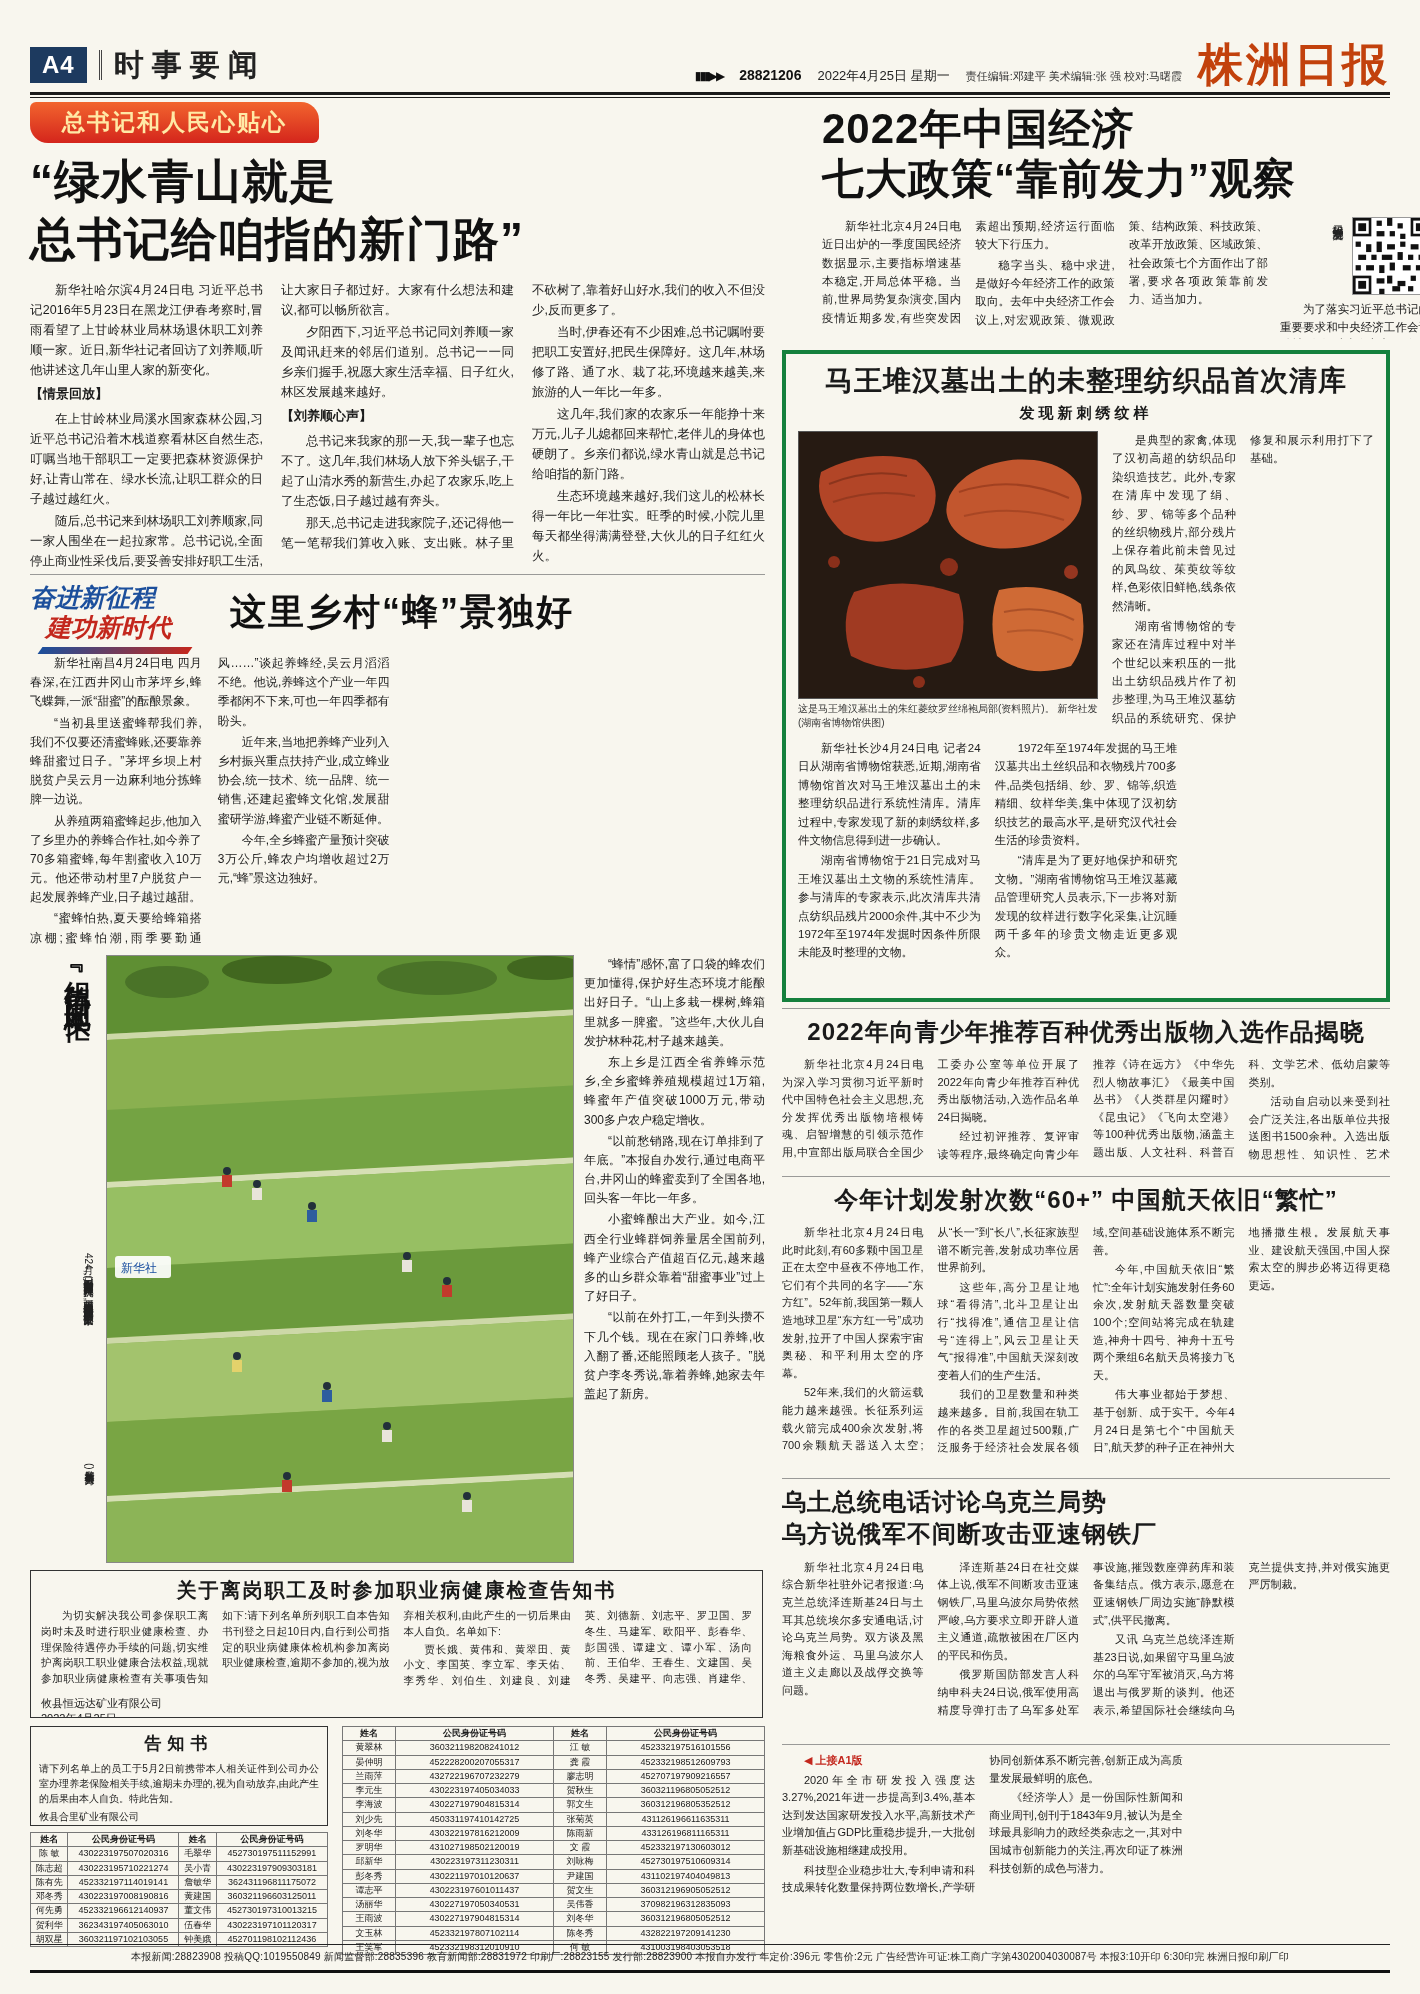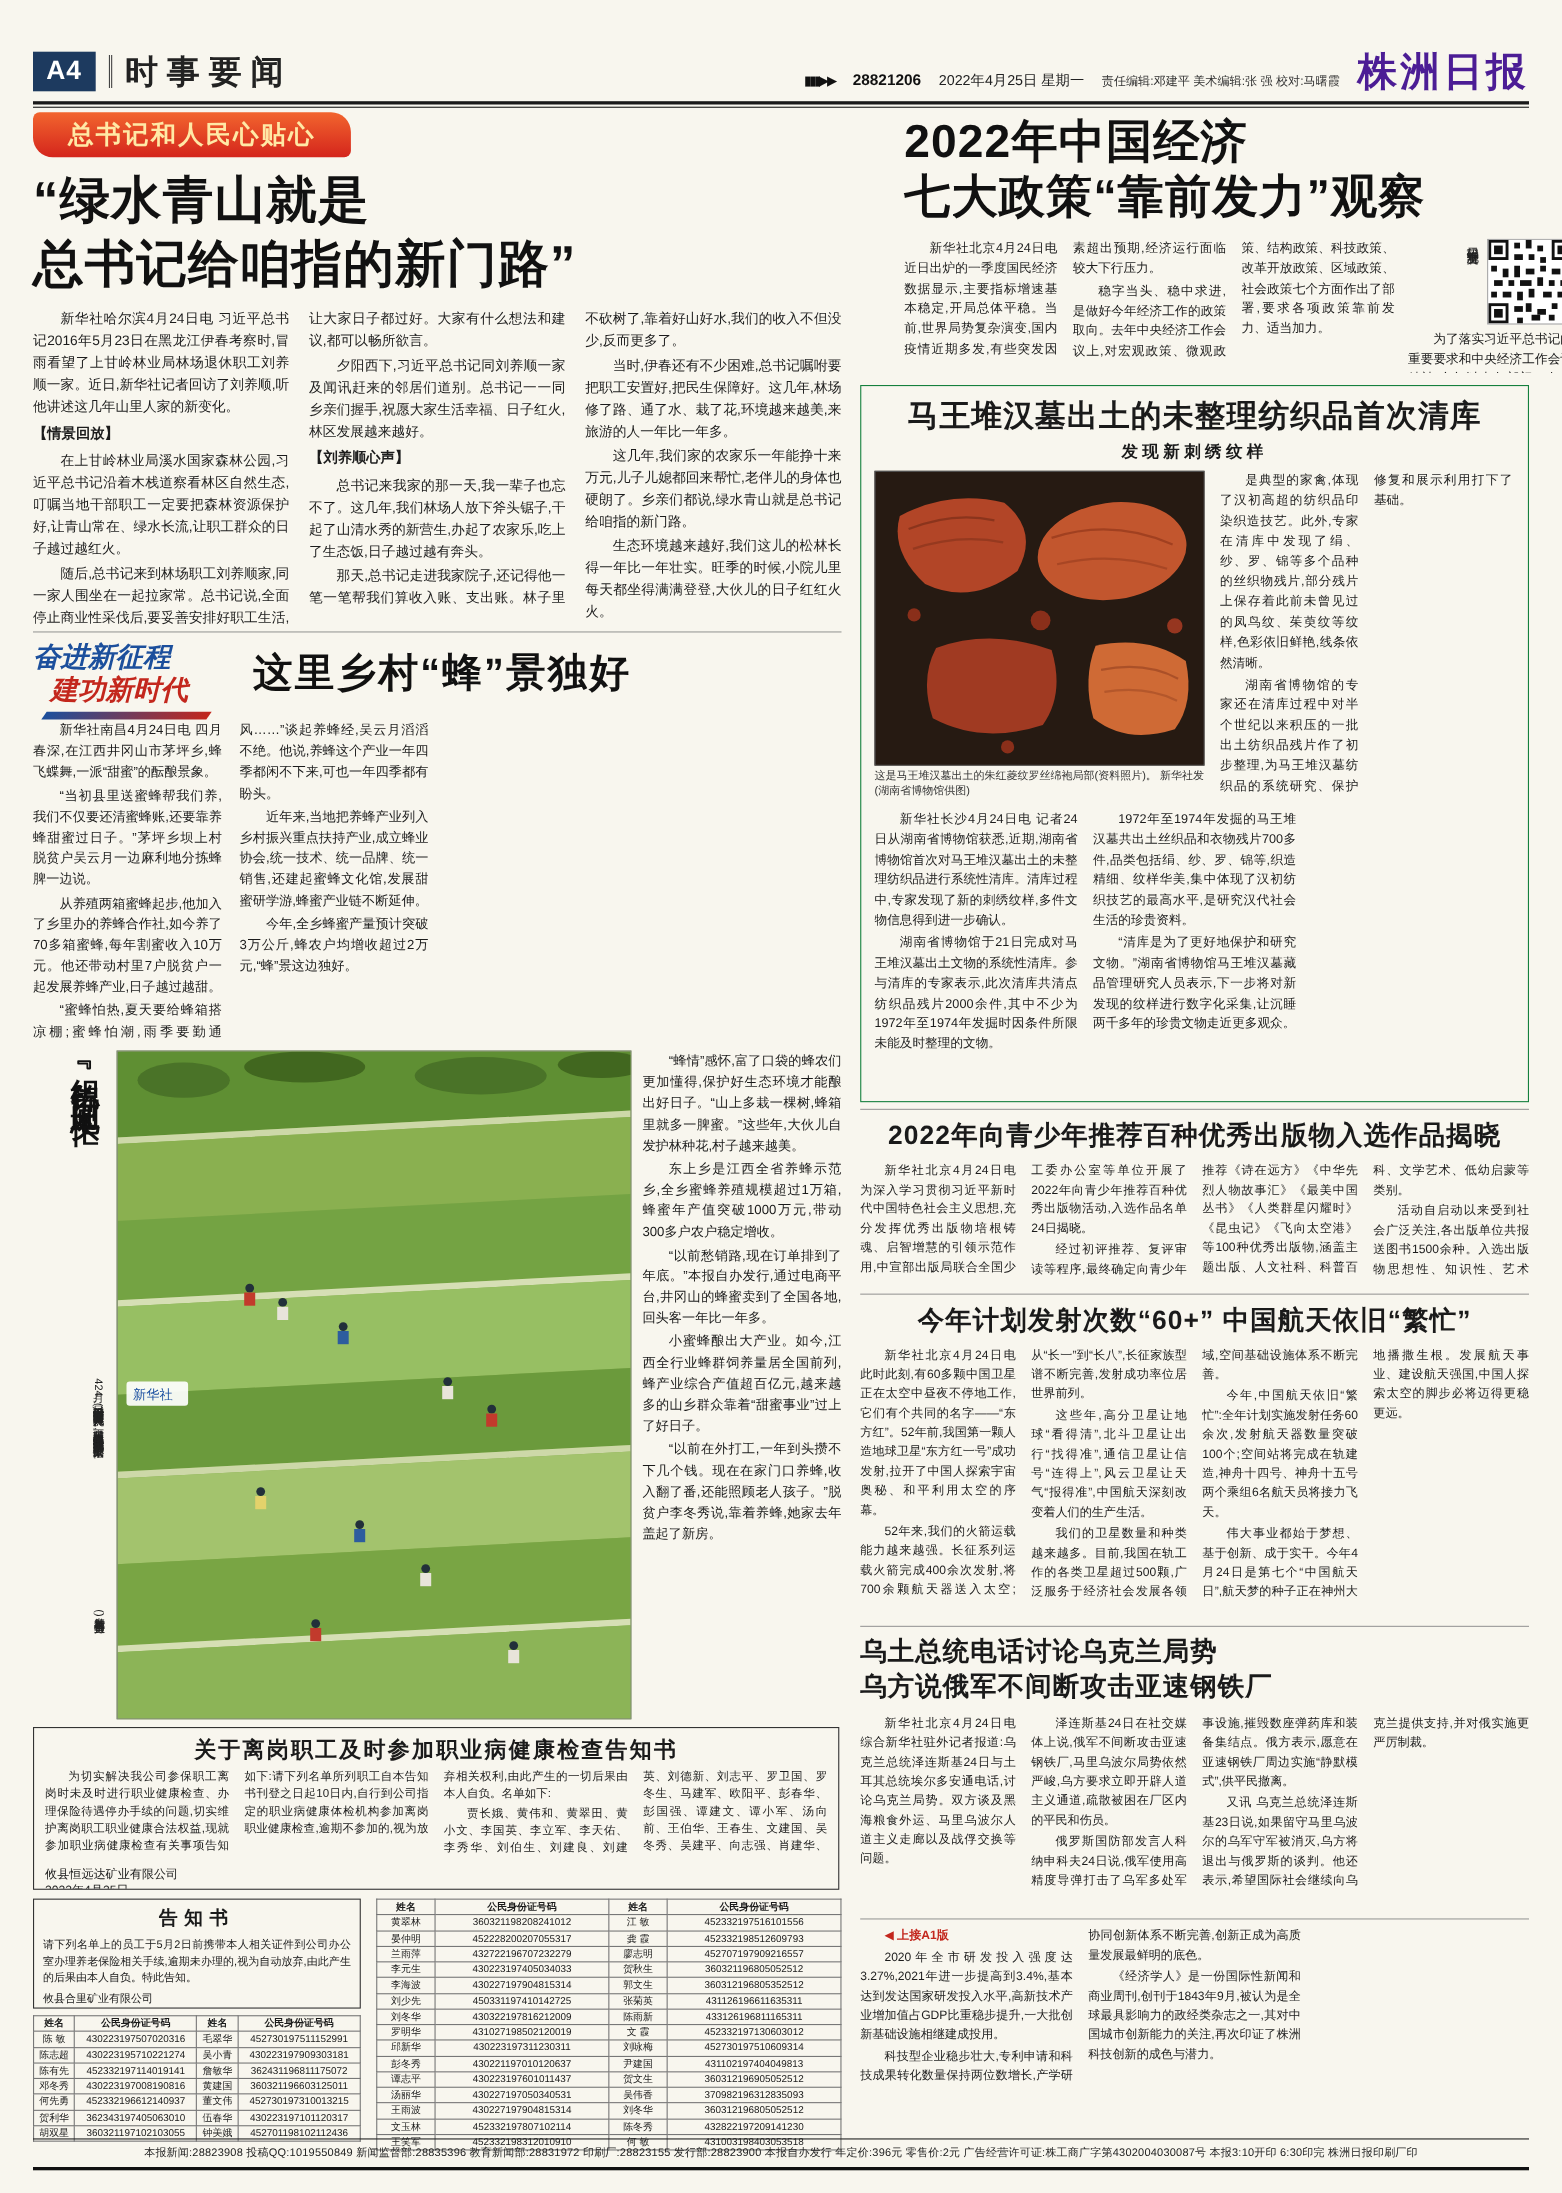--- a/index.html
+++ b/index.html
@@ -12,21 +12,21 @@
   
   .header-bar { position:absolute; top:40px; left:30px; width:1360px; height:50px; display:flex; align-items:center; }
   .page-label { background:#1d3a5f; color:#fff; font-size:24px; font-weight:bold; padding:4px 12px; letter-spacing:1px; }
   .section-sep { border-left:3px double #444; height:30px; margin:0 12px; }
   .section-title { font-size:30px; font-weight:900; letter-spacing:8px; color:#222; }
   .header-right { margin-left:auto; display:flex; align-items:baseline; gap:16px; }
   .issue-code { font-size:14px; font-weight:bold; color:#111; }
   .barcode-icon { font-size:12px; color:#111; letter-spacing:-2px; }
   .date-line { font-size:13px; color:#222; }
   .editors-line { font-size:11px; color:#333; }
-  .masthead { font-family:"Liberation Serif","DejaVu Serif",serif; font-size:36px; font-weight:900; color:#4c1d95; letter-spacing:3px; }
+  .masthead { font-family:"Liberation Serif","DejaVu Serif",serif; font-size:45px; font-weight:900; color:#c2410c; letter-spacing:3px; }
   .rule-top { position:absolute; top:92px; left:30px; width:1360px; border-top:3px solid #1a1a1a; border-bottom:1px solid #1a1a1a; height:6px; }
 
   
   .cols { column-fill:auto; overflow:hidden; text-align:justify; line-height:1.6; color:#1c1c1c; }
   .cols p, .plain p { margin:0 0 2px; text-indent:2em; }
   .hairline { position:absolute; border-top:1px solid #9a9a98; }
   .subhead { font-weight:bold; font-size:13px; margin:4px 0; }
   .sig { text-align:left; font-size:11px; margin-top:4px; }
 
   
@@ -70,21 +70,21 @@
 
   
   .economy { position:absolute; top:104px; left:822px; width:608px; }
   .eco-headline { font-size:42px; font-weight:900; line-height:1.2; letter-spacing:1px; color:#111; }
   .eco-body { margin-top:12px; display:flex; gap:12px; }
   .eco-cols { width:446px; height:122px; column-count:3; column-gap:14px; font-size:11.5px; }
   .eco-side { width:150px; height:122px; overflow:hidden; font-size:11.5px; text-align:justify; line-height:1.55; }
   .qr-wrap { display:flex; gap:6px; justify-content:flex-end; align-items:flex-start; }
   .qr-caption { writing-mode:vertical-rl; font-size:11px; line-height:1.5; height:78px; color:#222; }
 
-  .mwd { position:absolute; top:350px; left:782px; width:608px; height:652px; border:1px solid #15803d; padding:8px 12px; overflow:hidden; }
+  .mwd { position:absolute; top:350px; left:782px; width:608px; height:652px; border:4px solid #15803d; padding:8px 12px; overflow:hidden; }
   .mwd-title { text-align:center; font-size:28px; font-weight:900; letter-spacing:1px; }
   .mwd-sub { text-align:center; font-size:15px; font-weight:bold; margin-top:4px; letter-spacing:4px; }
   .mwd-photorow { display:flex; gap:14px; margin-top:8px; }
   .mwd-fig { width:300px; }
   .mwd-photo { width:300px; height:268px; background:#261a12; border:1px solid #555; overflow:hidden; }
   .mwd-caption { font-size:10px; line-height:1.4; color:#333; margin-top:3px; }
   .mwd-side { width:266px; height:300px; column-count:2; column-gap:14px; font-size:11.5px; }
   .mwd-body { margin-top:8px; height:250px; column-count:3; column-gap:14px; font-size:11.5px; }
 
   .pubs { position:absolute; top:1016px; left:782px; width:608px; }

